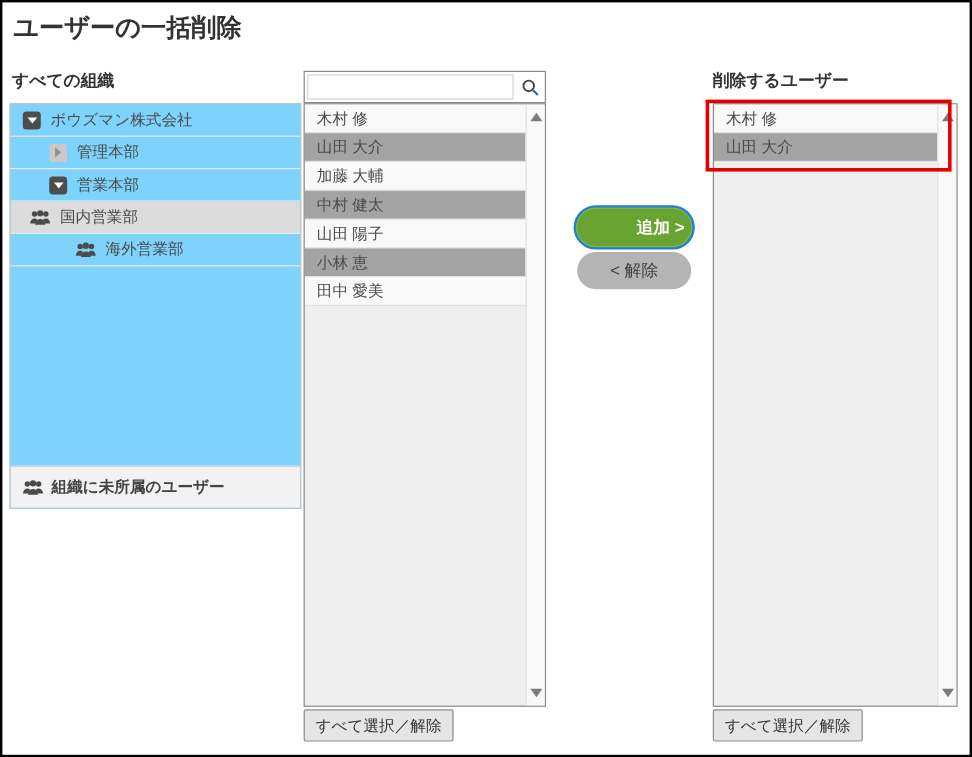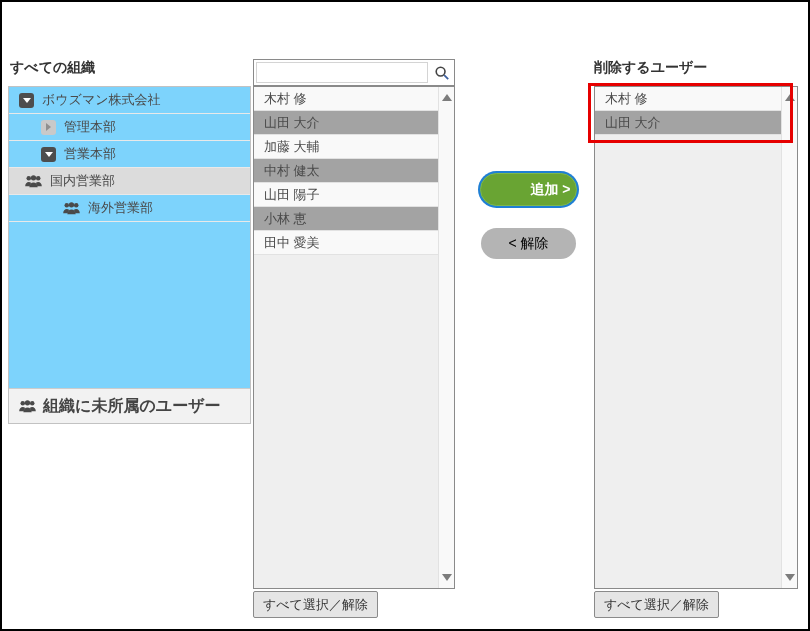--- a/index.html
+++ b/index.html
@@ -34,21 +34,21 @@
   .toggle.expanded { background:#4d4d4d; }
   .toggle.collapsed { background:#c9c9c9; }
   .tri-dn-w { width:0; height:0; border-left:4px solid transparent; border-right:4px solid transparent; border-top:5px solid #fff; }
   .tri-rt-g { width:0; height:0; border-top:4px solid transparent; border-bottom:4px solid transparent; border-left:5px solid #8f8f8f; }
   .group-icon { flex:0 0 17px; height:14px; }
   .group-icon svg { display:block; }
   .org-footer {
     position:absolute; left:0; right:0; bottom:0; height:35px;
     background:#f2f2f2; border-top:1px solid #cccccc;
     display:flex; align-items:center; gap:7px; padding-left:10px;
-    font-size:16px; font-weight:bold; color:#444;margin-top:24px;
+    font-size:13px; font-weight:bold; color:#444;margin-top:24px;
   }
 
   
   .search-box {
     position:absolute; left:251px; top:57px; width:202px; height:27px;
     border:1px solid #8a8a8a; background:#fff; display:flex; align-items:stretch;
   }
   .search-input {
     flex:1; min-width:0; margin:2px; border:1px solid #d4d4d4;
     font-size:13px; padding:0 4px; outline:none; background:#fff;
@@ -89,40 +89,41 @@
   
   .add-btn {
     position:absolute; left:478px; top:171px; width:97px; height:33px;
     background:#69a433; color:#fff; font-size:14px; font-weight:bold;
     border:1px solid #7db84a; border-radius:17px;
     box-shadow:0 0 0 2px #1f7fd4; cursor:pointer;
     font-family:"Liberation Sans","DejaVu Sans",sans-serif;
     padding-left:44px;
   }
   .remove-btn {
-    position:absolute; left:479px; top:226px; width:95px; height:31px;
-    background:#b4b4b4; color:#000000; font-size:14px;
+    position:absolute; left:479px; top:208px; width:95px; height:31px;
+    background:#b4b4b4; color:#404040; font-size:14px;
     border:none; border-radius:16px; cursor:pointer;
     font-family:"Liberation Sans","DejaVu Sans",sans-serif;
   }
 
   
   .select-all {
     position:absolute; height:27px; border:1px solid #8a8a8a; border-radius:2px;
     background:#e5e5e5; font-size:13px; color:#333; padding:0 9px; cursor:pointer;
     font-family:"Liberation Sans","DejaVu Sans",sans-serif;
   }
   .mid-select-all { left:251px; top:589px; }
   .del-select-all { left:592px; top:589px; }
 </style>
 </head>
 <body>
 
 <div class="screen">
 
+  <div class="page-title">ユーザーの一括削除</div>
 
   <div class="panel-header org-header">すべての組織</div>
 
   <div class="org-panel">
     <div class="tree-row lvl0">
       <span class="toggle expanded">
           <span class="tri-dn-w"></span>
         </span>
       <span>ボウズマン株式会社</span>
     </div>

